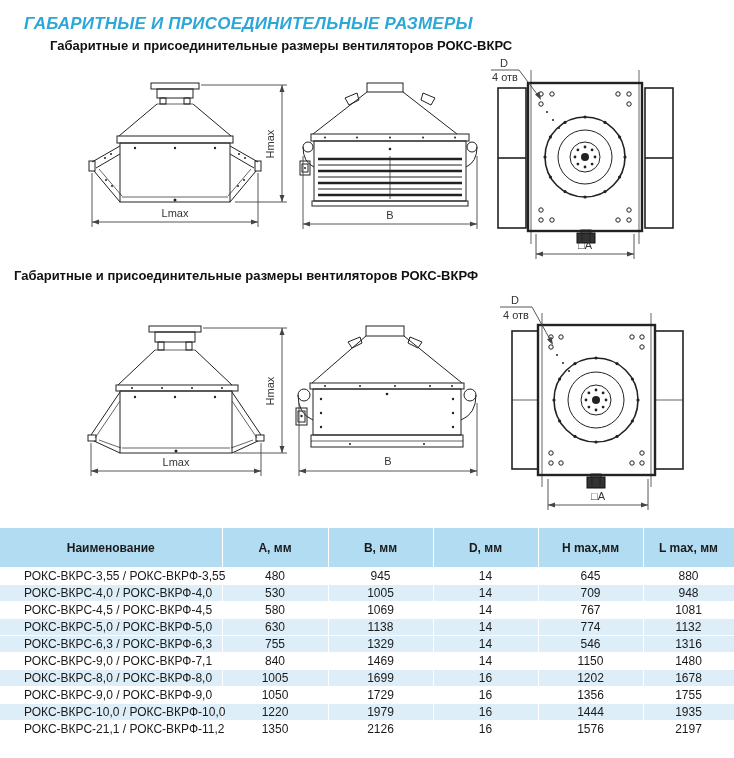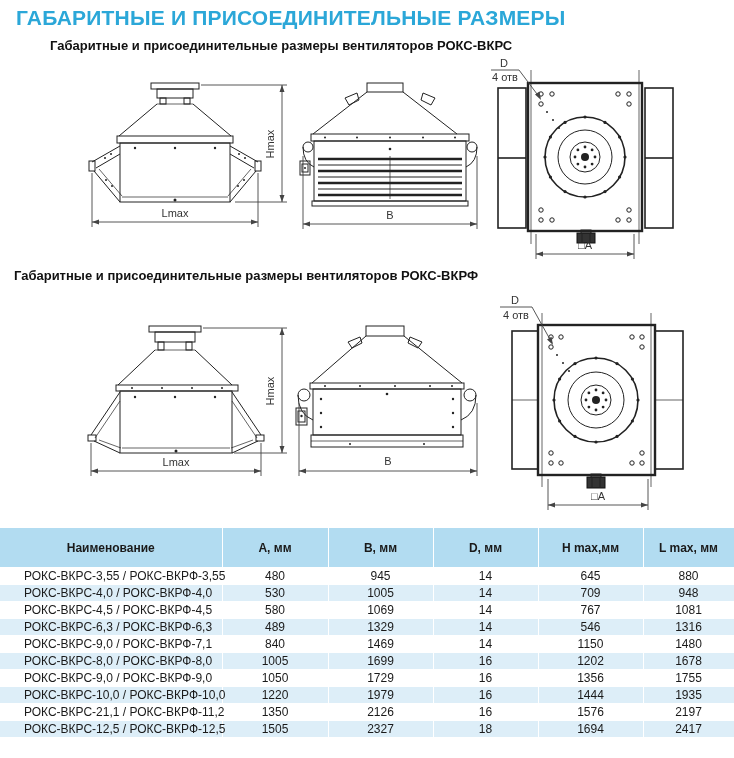--- a/index.html
+++ b/index.html
@@ -1,19 +1,19 @@
 <!DOCTYPE html>
 <html style="--accent: #2ba7d8; --header_bg: #b2dcf1; --row_alt_bg: #ddeef8;"><head>
 <meta charset="utf-8">
 <style>
   html,body{margin:0;padding:0;background:#fff;}
   .page{position:relative;width:734px;height:758px;background:#fff;overflow:hidden;
         font-family:"Liberation Sans", sans-serif;color:#1a1a1a;}
-  .page-title{position:absolute;left:16px;top:6px;margin:0;font-size:21px;font-weight:700;
-        color:var(--accent,#2ba7d8);letter-spacing:.2px;}
+  .page-title{position:absolute;left:16px;top:6px;margin:8px;font-size:17px;font-weight:700;
+        color:var(--accent,#2ba7d8);letter-spacing:.2px;font-style:italic;}
   .section-title{position:absolute;left:14px;margin:0;font-size:13px;font-weight:700;color:#111;}
   .st1{top:38px;padding-left:36px;} .st2{top:268px;}
   .draw-row{position:absolute;left:0;width:734px;}
   .row1{top:56px;height:210px;} .row2{top:293px;height:230px;}
   .draw-row svg{position:absolute;top:0;}
   svg line, svg rect, svg polygon.ln, svg circle.ln, svg path.ln{stroke:#222;fill:none;}
   svg text{fill:#333;font-size:11px;font-family:"Liberation Sans",sans-serif;}
   .dim{stroke:#444;stroke-width:.9;}
   .arr{fill:#444;stroke:none;}
   .thick{stroke-width:2.4;}
@@ -467,22 +467,30 @@
         </tr>
         <tr>
           <td class="name">РОКС-ВКРС-4,5 / РОКС-ВКРФ-4,5</td>
           <td>580</td>
           <td>1069</td>
           <td>14</td>
           <td>767</td>
           <td>1081</td>
         </tr>
         <tr class="alt">
+          <td class="name">РОКС-ВКРС-5,0 / РОКС-ВКРФ-5,0</td>
+          <td>630</td>
+          <td>1138</td>
+          <td>14</td>
+          <td>774</td>
+          <td>1132</td>
+        </tr>
+        <tr class="alt">
           <td class="name">РОКС-ВКРС-6,3 / РОКС-ВКРФ-6,3</td>
-          <td>489</td>
+          <td>755</td>
           <td>1329</td>
           <td>14</td>
           <td>546</td>
           <td>1316</td>
         </tr>
         <tr>
           <td class="name">РОКС-ВКРС-9,0 / РОКС-ВКРФ-7,1</td>
           <td>840</td>
           <td>1469</td>
           <td>14</td>
@@ -514,24 +522,16 @@
           <td>1935</td>
         </tr>
         <tr>
           <td class="name">РОКС-ВКРС-21,1 / РОКС-ВКРФ-11,2</td>
           <td>1350</td>
           <td>2126</td>
           <td>16</td>
           <td>1576</td>
           <td>2197</td>
         </tr>
-        <tr class="alt">
-          <td class="name">РОКС-ВКРС-12,5 / РОКС-ВКРФ-12,5</td>
-          <td>1505</td>
-          <td>2327</td>
-          <td>18</td>
-          <td>1694</td>
-          <td>2417</td>
-        </tr>
       </tbody>
   </table>
 
 </div>
 
 </body></html>

